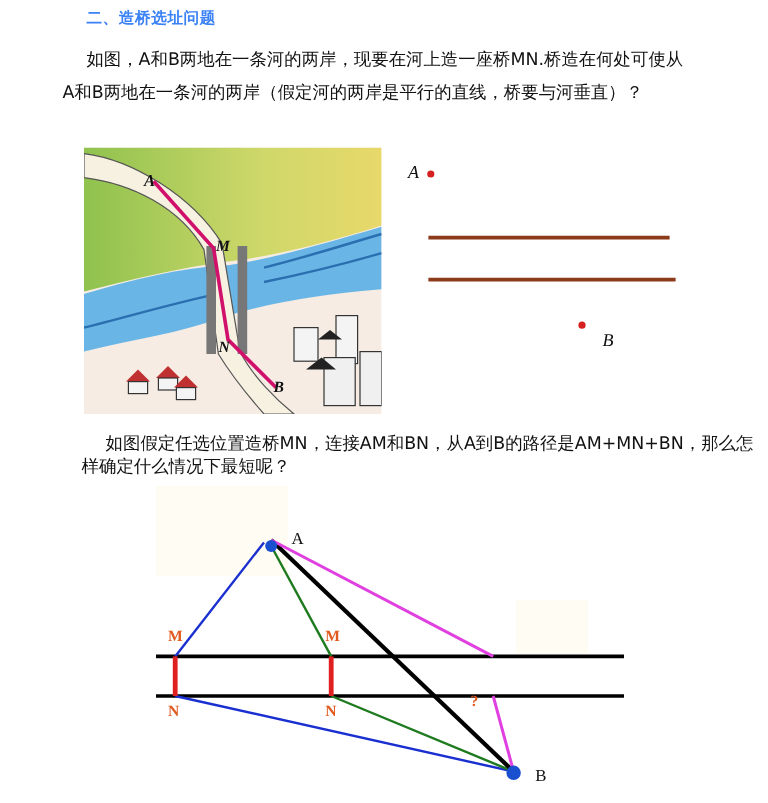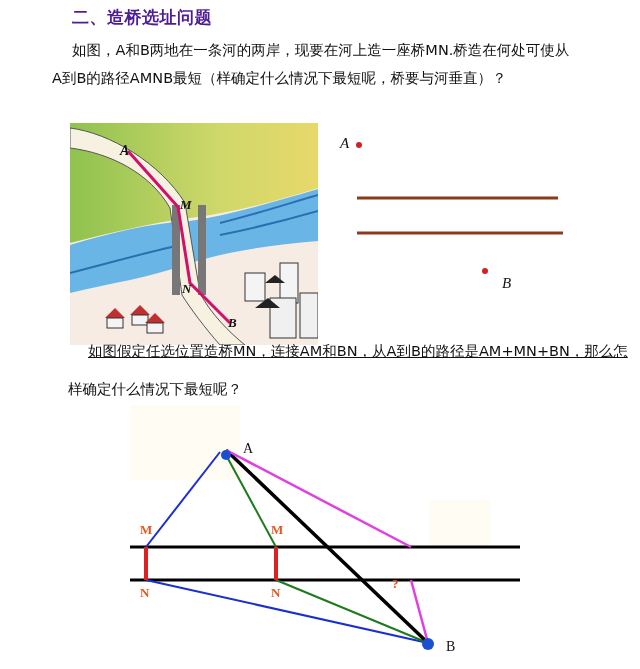--- a/index.html
+++ b/index.html
@@ -1,36 +1,36 @@
 <!DOCTYPE html>
 <html><head>
 <meta charset="utf-8">
 <style>
   html, body { margin: 0; padding: 0; background: #ffffff; }
   body { width: 640px; height: 669px; position: relative; overflow: hidden;
          font-family: "DejaVu Sans", "Liberation Sans", sans-serif; color: #111; }
-  .title { position: absolute; left: 72px; top: 6px; font-size: 17px; font-weight: bold;
-           color: #4c1d95; letter-spacing: 0.5px; }
+  .title { position: absolute; left: 72px; top: 6px; font-size: 13px; font-weight: bold;
+           color: #3b82f6; letter-spacing: 0.5px; }
   .para { position: absolute; font-size: 14.5px; line-height: 28px; color: #111; }
   .p1a { left: 72px; top: 36px; width: 570px; white-space: nowrap; }
   .p1b { left: 52px; top: 64px; width: 580px; white-space: nowrap; }
-  .p2a { left: 88px; top: 337px; white-space: nowrap; text-decoration: underline; }
+  .p2a { left: 88px; top: 356px; white-space: nowrap; }
   .p2b { left: 68px; top: 375px; white-space: nowrap; }
   .map { position: absolute; left: 70px; top: 123px; width: 248px; height: 222px; }
   .simple { position: absolute; left: 330px; top: 120px; width: 260px; height: 180px; }
   .diagram { position: absolute; left: 120px; top: 400px; width: 420px; height: 269px; }
   svg text { font-family: "Liberation Serif", "DejaVu Serif", serif; }
 </style>
 </head>
 <body>
 
 <div class="title">二、造桥选址问题</div>
 
 <div class="para p1a">如图，A和B两地在一条河的两岸，现要在河上造一座桥MN.桥造在何处可使从</div>
-<div class="para p1b">A到B的路径AMNB最短（样确定什么情况下最短呢，桥要与河垂直）？</div>
+<div class="para p1b">A和B两地在一条河的两岸（假定河的两岸是平行的直线，桥要与河垂直）？</div>
 
 <svg class="map" viewBox="0 0 248 222" xmlns="http://www.w3.org/2000/svg">
   <defs>
     <linearGradient id="grass" x1="0" y1="0" x2="1" y2="0">
       <stop offset="0" stop-color="#8fc24e"></stop>
       <stop offset="0.6" stop-color="#cfd86a"></stop>
       <stop offset="1" stop-color="#e8d86a"></stop>
     </linearGradient>
   </defs>
   <rect x="0" y="0" width="248" height="222" fill="#f6ece4"></rect>

